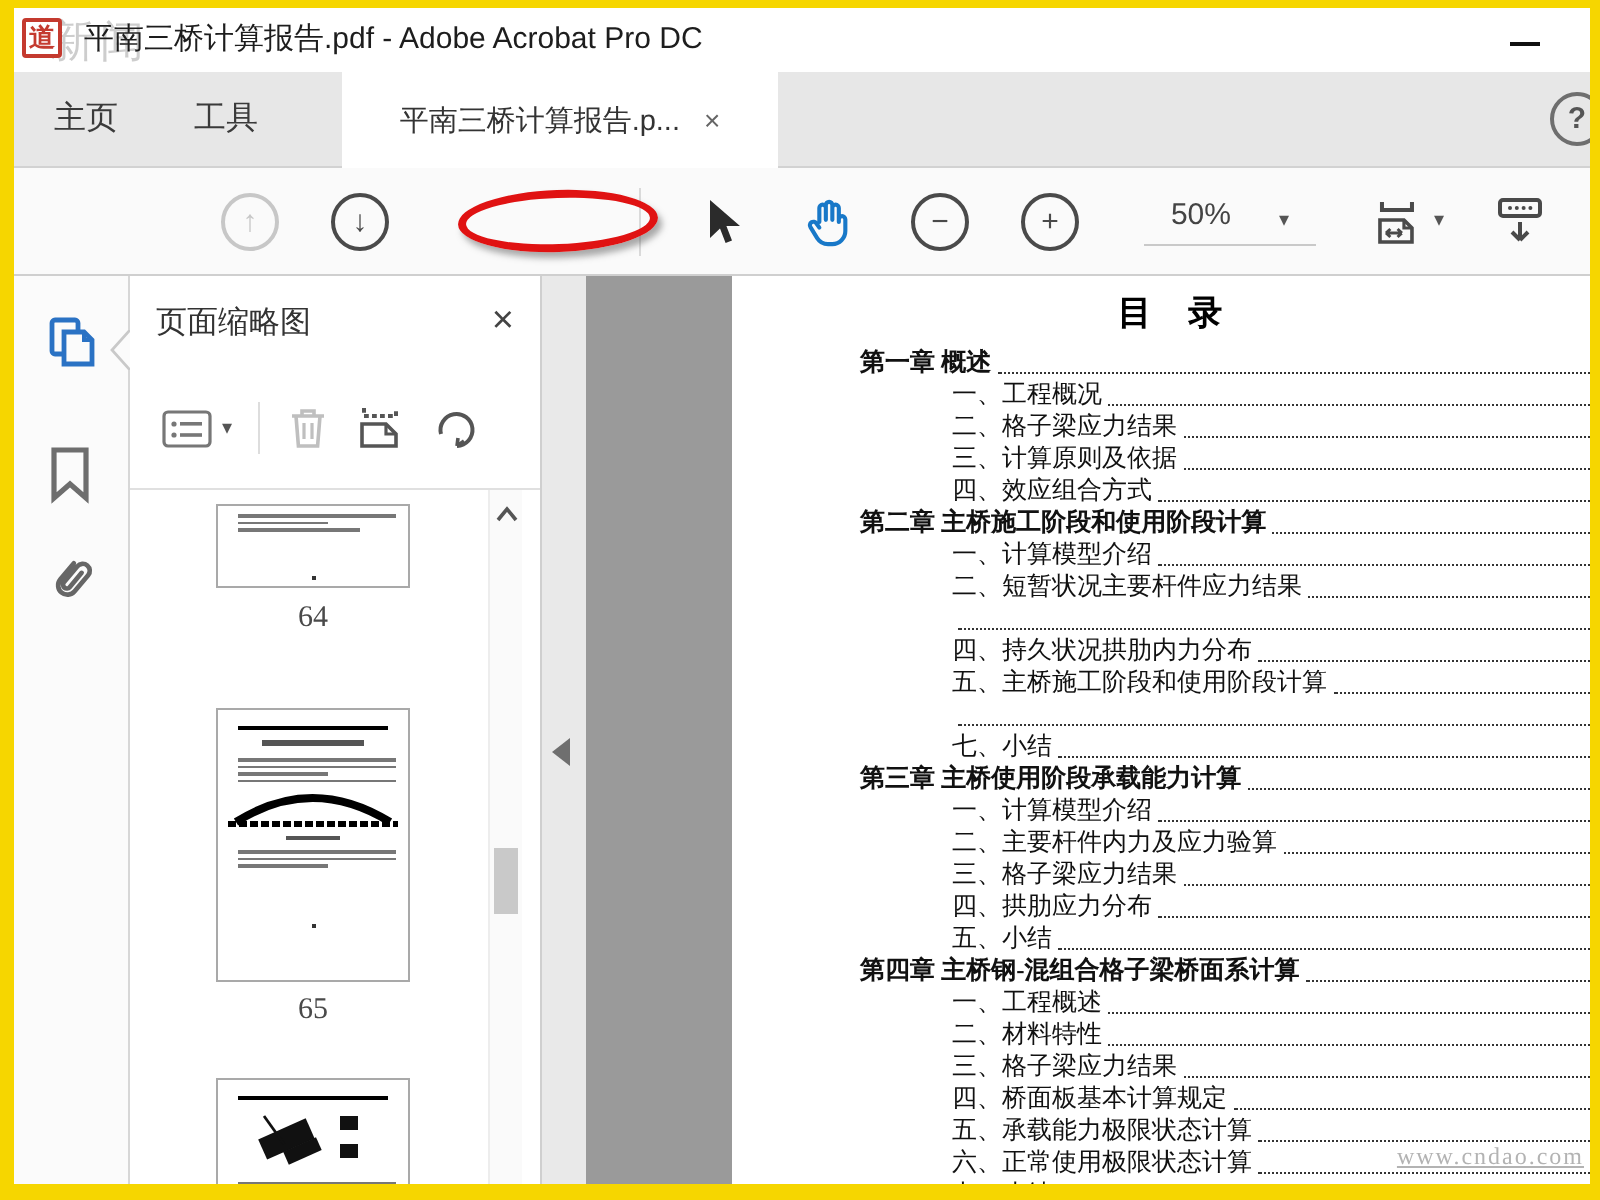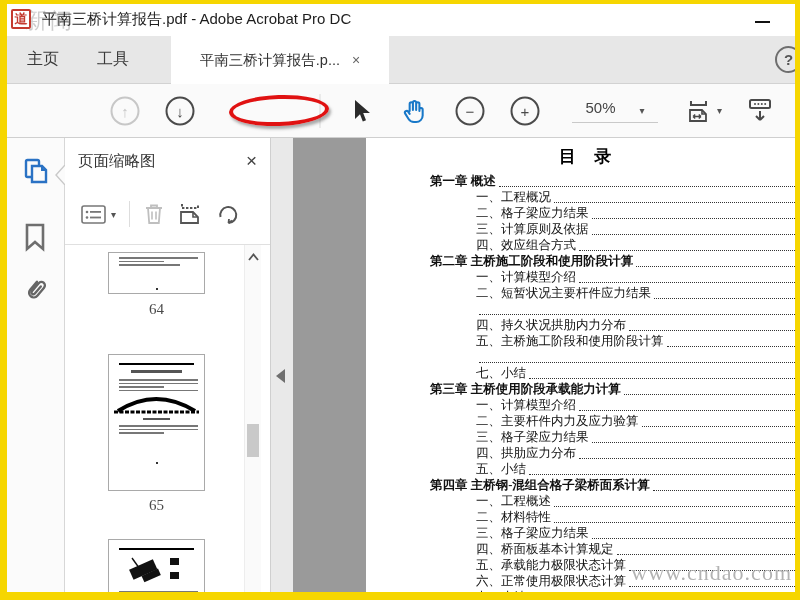--- a/index.html
+++ b/index.html
@@ -95,21 +95,21 @@
                font-size:17px; letter-spacing:7px; color:#000; }
   .toc-list { margin-top:6px; }
   .toc-row { display:flex; align-items:flex-end; height:16px;
              font-family:"Liberation Serif","DejaVu Serif",serif; font-size:12.5px; color:#111;
              white-space:nowrap; }
   .toc-row.l1 { padding-left:64px; font-weight:bold; }
   .toc-row.l2 { padding-left:110px; }
   .toc-leader { flex:1; border-bottom:1.6px dotted #333; margin:0 0 3px 3px; min-width:8px; }
 
   .site-watermark { position:absolute; right:3px; bottom:6px; font-family:"Liberation Serif","DejaVu Serif",serif;
-                    font-size:22px; color:#b3b3b3; letter-spacing:1px; background:transparent; }
+                    font-size:12px; color:#b3b3b3; letter-spacing:1px; background:transparent;text-decoration:underline; }
   svg { display:block; }
 </style>
 </head>
 <body>
 
 <div class="frame">
 <div class="window">
 
   <div class="titlebar">
     <span class="stamp-overlay">新闻</span>

